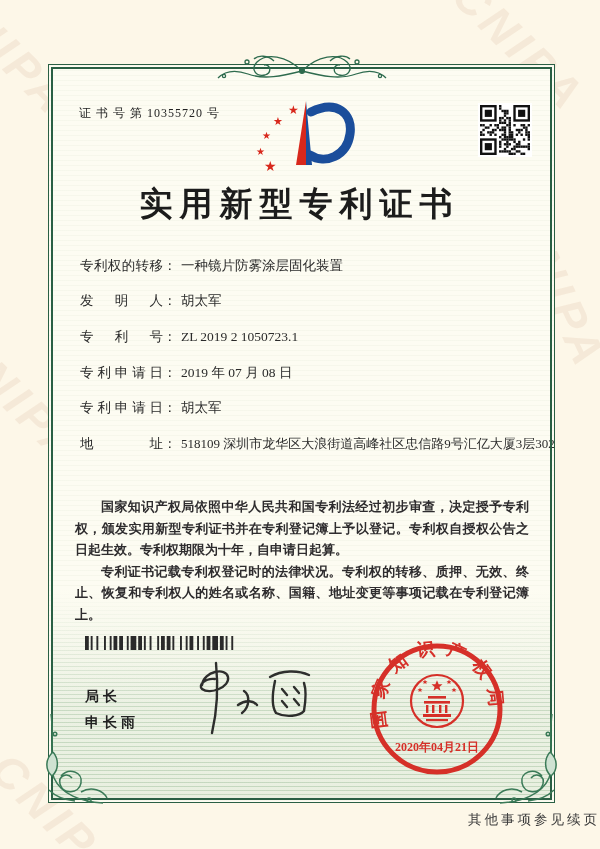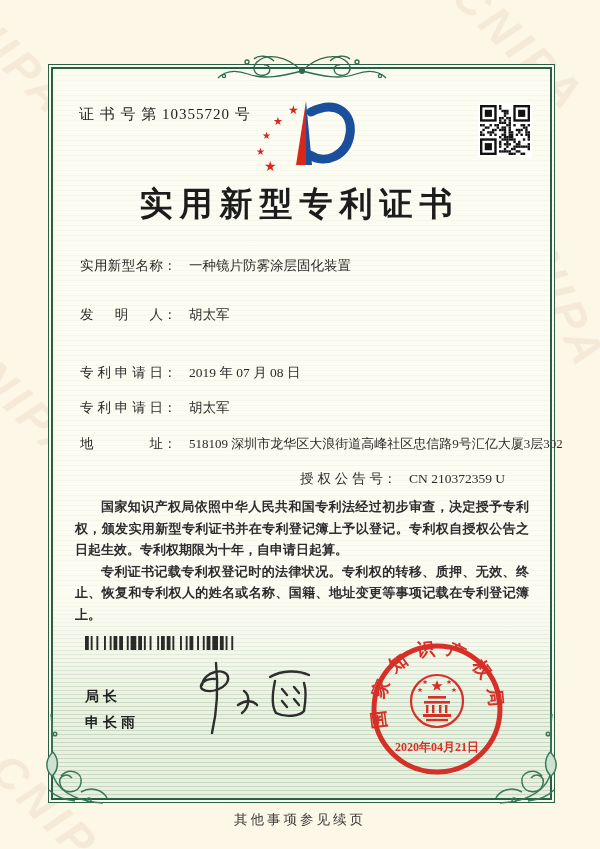--- a/index.html
+++ b/index.html
@@ -24,51 +24,51 @@
     background:
       linear-gradient(180deg,rgba(253,252,242,1) 0%,rgba(253,252,242,0) 55%),
       repeating-linear-gradient(180deg,rgba(122,168,126,0.30) 0 1px,rgba(236,242,229,0.55) 1px 4px),
       linear-gradient(180deg,#f3f5e9,#e4ecda);}
 
   .ornament-top{position:absolute;top:-16px;left:50%;transform:translateX(-50%);z-index:6;}
   .corner{position:absolute;bottom:-4px;z-index:6;}
   .corner.left{left:-4px;}
   .corner.right{right:-4px;transform:scaleX(-1);}
 
-  .cert-no{position:absolute;left:30px;top:40px;font-size:15px;letter-spacing:1px;color:#222;}
+  .cert-no{position:absolute;left:30px;top:40px;font-size:12px;letter-spacing:1px;color:#222;}
   .logo{position:absolute;left:205px;top:34px;}
   .qr{position:absolute;left:429px;top:38px;width:54px;height:54px;background:#fff;padding:2px;box-sizing:border-box;}
   .qr svg{display:block;width:100%;height:100%;}
 
   .title{position:absolute;left:0;right:4px;top:117px;text-align:center;
          font-size:33px;font-weight:700;letter-spacing:7px;color:#1c1c1c;}
 
   .frow{position:absolute;left:31px;font-size:13.5px;color:#2b2b2b;white-space:nowrap;}
   .flabel{display:inline-block;width:83px;text-align:justify;text-align-last:justify;vertical-align:top;}
   .fcolon{display:inline-block;width:14px;}
-  .fval{margin-left:12px;}
+  .fval{margin-left:4px;}
   .frow.right{left:251px;}
 
   .paras{position:absolute;left:26px;top:431px;width:454px;font-size:13px;line-height:21.5px;
          color:#2e2c2e;text-align:justify;font-weight:bold;}
   .paras p{margin:0;text-indent:2em;}
 
   .barcode{position:absolute;left:36px;top:571px;}
 
   .officer{position:absolute;left:36px;font-family:"Liberation Sans","DejaVu Sans",sans-serif;
            font-size:14px;font-weight:700;letter-spacing:4px;color:#222;z-index:4;}
   .officer.role{top:623px;}
   .officer.name{top:649px;}
   .signature{position:absolute;left:125px;top:590px;z-index:4;}
 
   .seal{position:absolute;left:320px;top:576px;width:136px;height:136px;z-index:4;opacity:0.95;}
 
   .pagenum{position:absolute;left:0;right:0;top:706px;text-align:center;font-size:12.5px;
            letter-spacing:2px;color:#333;z-index:4;}
-  .note{position:absolute;left:0;right:0;top:811px;text-align:center;font-size:13.5px;
+  .note{position:absolute;left:0;right:0;top:811px;text-align:right;font-size:13.5px;
         letter-spacing:3px;color:#3a3a3a;}
 </style>
 </head>
 <body>
 
 <div class="page">
 
   <span class="wm" style="left:-35px;top:-28px;">CNIPA</span>
   <span class="wm" style="left:480px;top:-32px;">CNIPA</span>
   <span class="wm" style="left:212px;top:48px;">CNIPA</span>
@@ -271,36 +271,36 @@
           <rect x="13" y="20" width="1" height="1" fill="#111"></rect>
           <rect x="14" y="20" width="1" height="1" fill="#111"></rect>
           <rect x="17" y="20" width="1" height="1" fill="#111"></rect>
           <rect x="18" y="20" width="1" height="1" fill="#111"></rect>
         </svg>
       </div>
 
     <div class="title">实用新型专利证书</div>
 
     <div class="frow" style="top:192px">
-      <span class="flabel">实用新型名称</span><span class="fcolon">：</span><span class="fval">一种镜片防雾涂层固化装置</span>
-    </div>
-    <div class="frow" style="top:241px">
+      <span class="flabel">专利权的转移</span><span class="fcolon">：</span><span class="fval">一种镜片防雾涂层固化装置</span>
+    </div>
+    <div class="frow" style="top:227px">
       <span class="flabel">发明人</span><span class="fcolon">：</span><span class="fval">胡太军</span>
+    </div>
+    <div class="frow" style="top:263px">
+      <span class="flabel">专利号</span><span class="fcolon">：</span><span class="fval">ZL 2019 2 1050723.1</span>
     </div>
     <div class="frow" style="top:299px">
       <span class="flabel">专利申请日</span><span class="fcolon">：</span><span class="fval">2019 年 07 月 08 日</span>
     </div>
     <div class="frow" style="top:334px">
       <span class="flabel">专利申请日</span><span class="fcolon">：</span><span class="fval">胡太军</span>
     </div>
     <div class="frow" style="top:370px">
       <span class="flabel">地址</span><span class="fcolon">：</span><span class="fval" style="font-size:13px">518109 深圳市龙华区大浪街道高峰社区忠信路9号汇亿大厦3层302</span>
-    </div>
-    <div class="frow right" style="top:405px">
-      <span class="flabel">授权公告号</span><span class="fcolon">：</span><span class="fval">CN 210372359 U</span>
     </div>
 
     <div class="paras">
       <p>国家知识产权局依照中华人民共和国专利法经过初步审查，决定授予专利权，颁发实用新型专利证书并在专利登记簿上予以登记。专利权自授权公告之日起生效。专利权期限为十年，自申请日起算。</p>
       <p>专利证书记载专利权登记时的法律状况。专利权的转移、质押、无效、终止、恢复和专利权人的姓名或名称、国籍、地址变更等事项记载在专利登记簿上。</p>
     </div>
 
     <svg class="barcode" id="barcode-svg" width="156" height="14">
         <rect x="0" y="0" width="3.8" height="14" fill="#2a2a2a"></rect>
         <rect x="5.699999999999999" y="0" width="1.9" height="14" fill="#2a2a2a"></rect>

